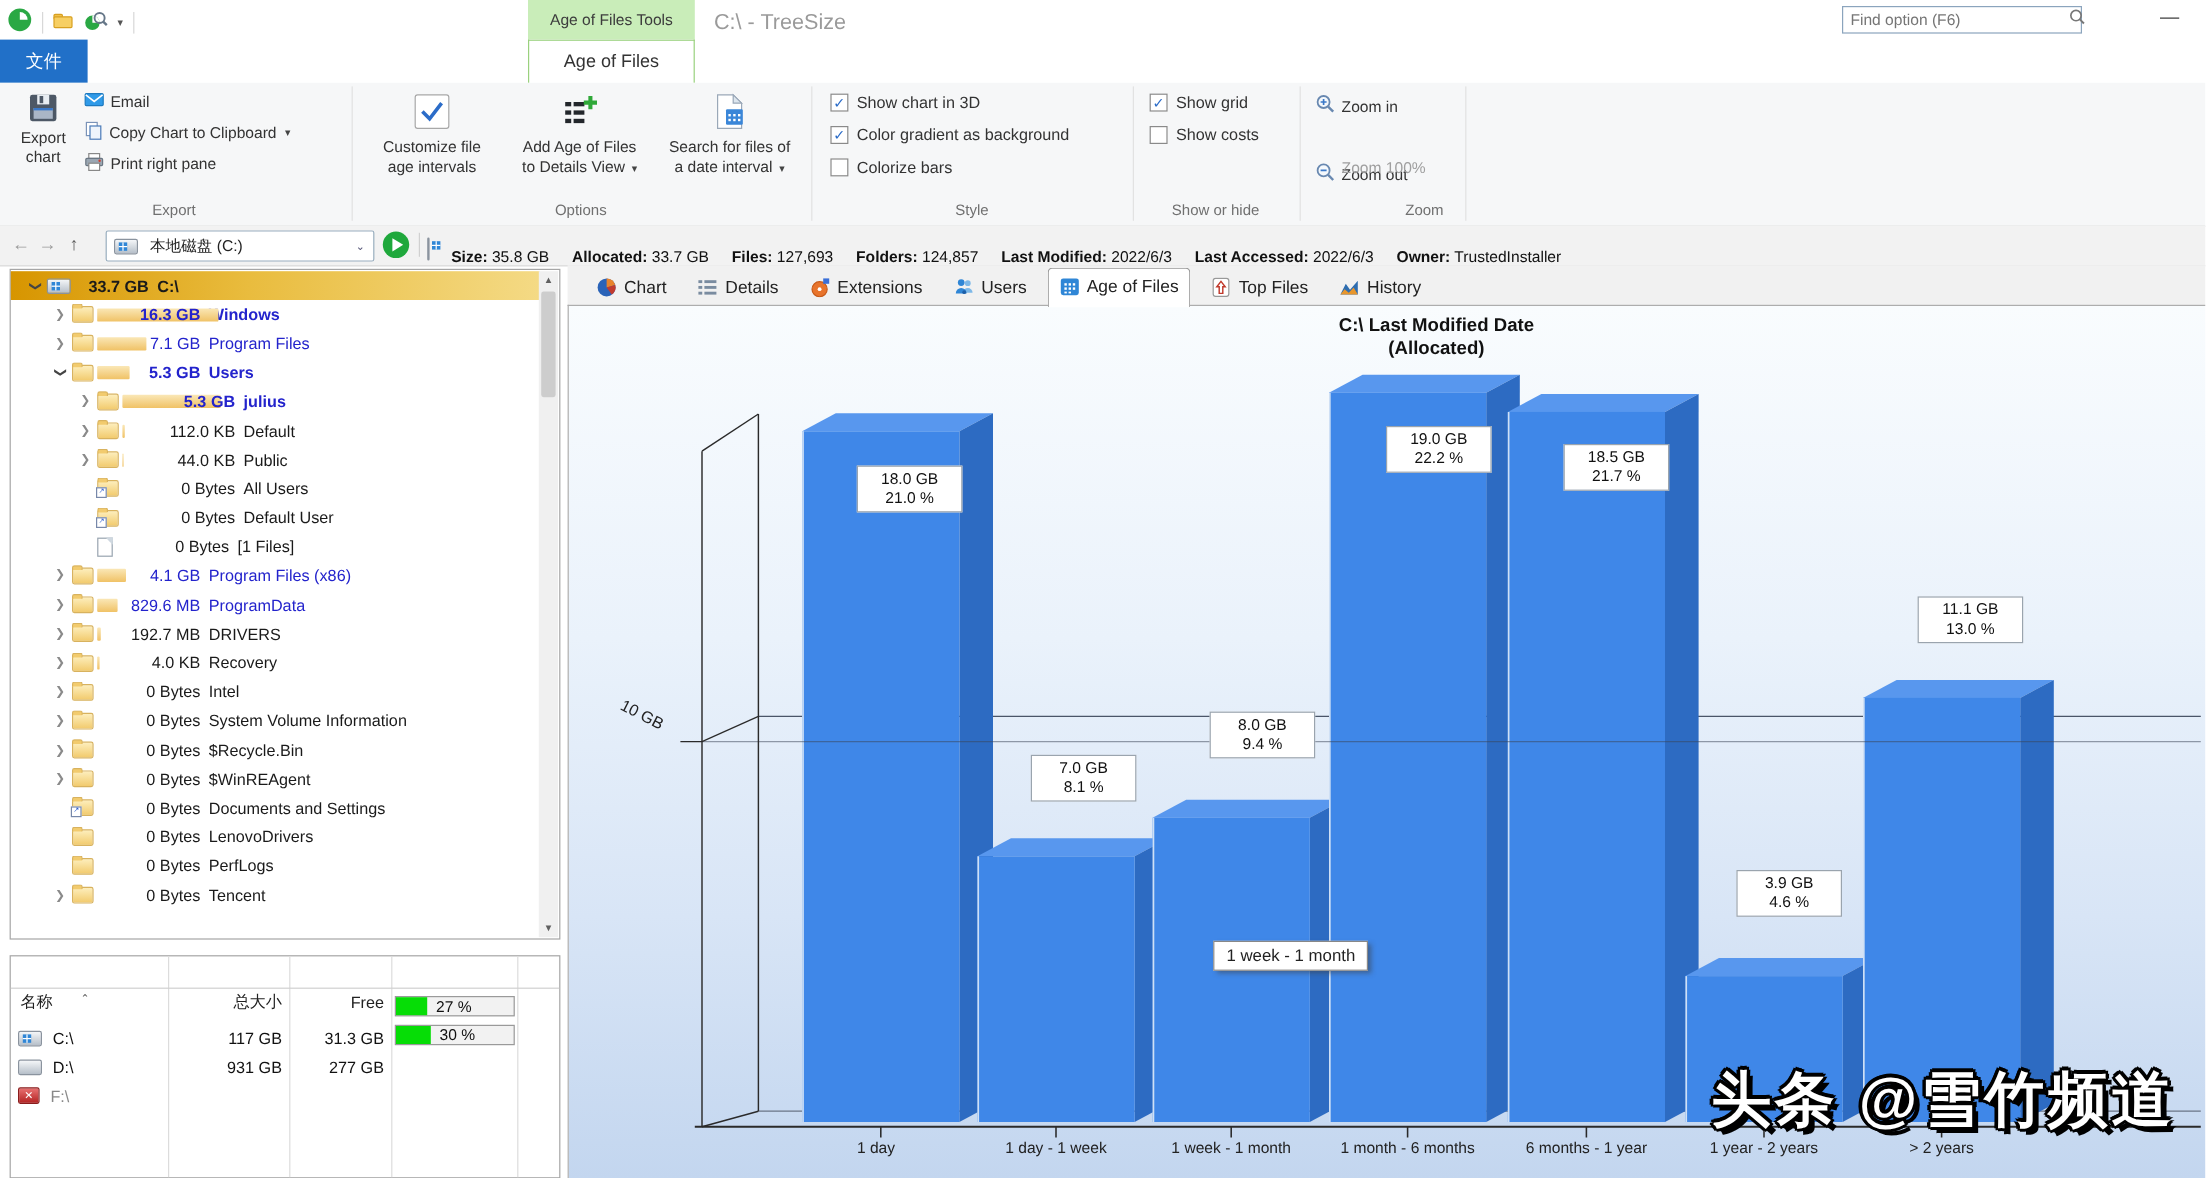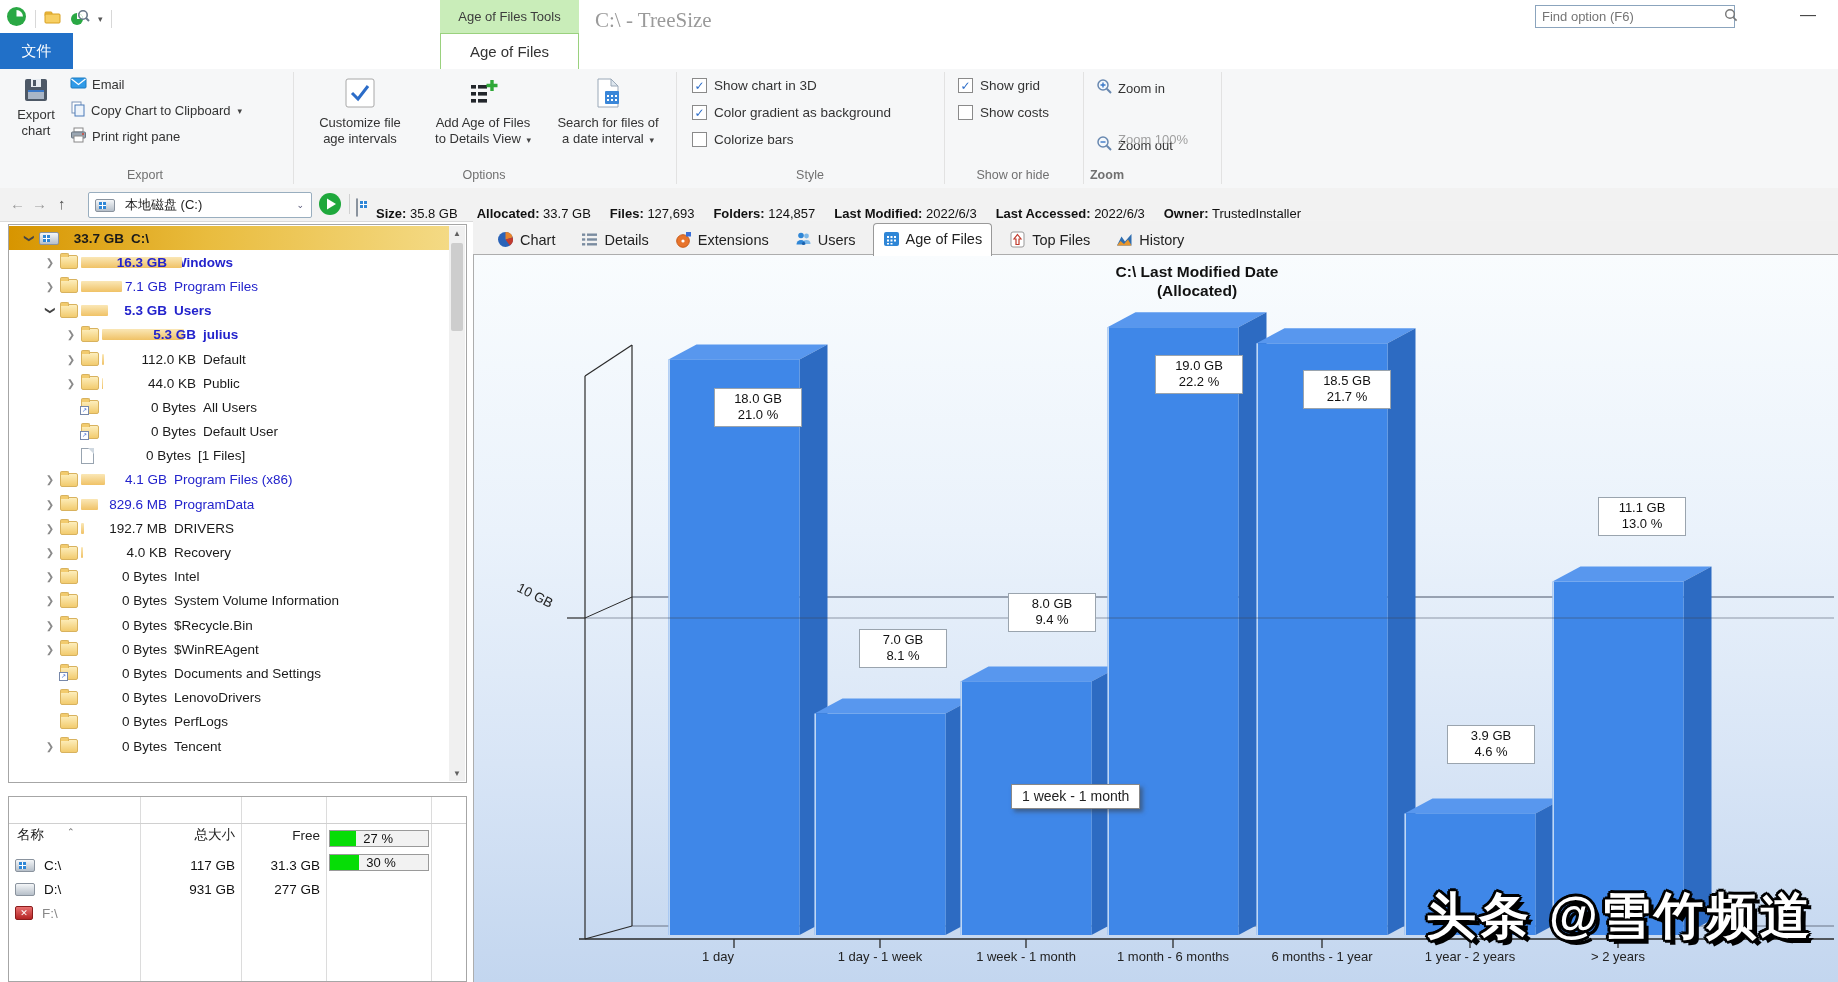--- a/index.html
+++ b/index.html
@@ -2,21 +2,21 @@
 <html><head>
 <meta charset="utf-8">
 <style>
   html,body{margin:0;padding:0;background:#fff;}
   body{font-family:"Liberation Sans","DejaVu Sans",sans-serif;color:#222;}
   #app{position:relative;width:1838px;height:982px;overflow:hidden;background:#fff;}
   .abs{position:absolute;}
   
   #titlebar{left:0;top:0;width:1838px;height:33px;background:#fff;}
   .qat-sep{width:1px;height:18px;background:#d8d8d8;}
-  #win-title{left:595px;top:8px;font-size:21px;color:#9a9a9a;font-family:Liberation Serif, serif;}
+  #win-title{left:595px;top:8px;font-size:18px;color:#9a9a9a;}
   #ctx-header{left:440px;top:0;width:139px;height:33px;background:#c9edb9;color:#3c3c3c;
     font-size:13px;display:flex;align-items:center;justify-content:center;}
   #find-box{left:1535px;top:5px;width:198px;height:21px;border:1px solid #8ba4bd;background:#fff;
     display:flex;align-items:center;}
   #find-box input{border:none;outline:none;flex:1;font-size:13px;color:#999;padding:0 6px;background:transparent;font-family:inherit;}
   #min-btn{left:1800px;top:6px;font-size:16px;color:#444;}
   
   #menurow{left:0;top:33px;width:1838px;height:36px;background:#fff;}
   .mtab{height:36px;display:flex;align-items:center;font-size:15px;color:#333;}
   .mtab.file{position:absolute;left:0;top:0;width:73px;justify-content:center;background:#2170c8;color:#fff;}
@@ -248,21 +248,21 @@
               <path d="M4.5 7 h5" stroke="#3a78c8" stroke-width="1.4"></path>
               <line x1="10.8" y1="10.8" x2="15" y2="15" stroke="#6888b0" stroke-width="2"></line>
             </svg></span>
           <span>Zoom out</span>
         </div>
         <div class="smallbtn disabled" style="left: 1096px; top: 63px;">
           <span style="width:17px;"></span>
           <span>Zoom 100%</span>
         </div>
       </div>
-    <div class="glabel" style="left:1022px;width:170px;font-weight:bold;">Zoom</div>
+    <div class="glabel" style="left:1102px;width:170px;">Zoom</div>
     <div class="rsep" style="left:1221px;"></div>
   <div class="bigbtn" style="left: 423px; top: 6px; width: 120px;">
         <span style="height:36px;display:flex;align-items:center;">
           <svg width="30" height="30">
             <rect x="3" y="7" width="5" height="3.6" fill="#23272c"></rect>
             <rect x="10" y="7" width="9" height="3.6" fill="#23272c"></rect>
             <rect x="3" y="14" width="5" height="3.6" fill="#23272c"></rect>
             <rect x="10" y="14" width="9" height="3.6" fill="#23272c"></rect>
             <rect x="3" y="21" width="5" height="3.6" fill="#23272c"></rect>
             <rect x="10" y="21" width="9" height="3.6" fill="#23272c"></rect>
@@ -648,21 +648,21 @@
     <div id="bar-labels">
         <div class="barlabel" style="left: 283px; top: 133px;">18.0 GB<br>21.0 %</div>
         <div class="barlabel" style="left: 428px; top: 374px;">7.0 GB<br>8.1 %</div>
         <div class="barlabel" style="left: 577px; top: 338px;">8.0 GB<br>9.4 %</div>
         <div class="barlabel" style="left: 724px; top: 100px;">19.0 GB<br>22.2 %</div>
         <div class="barlabel" style="left: 872px; top: 115px;">18.5 GB<br>21.7 %</div>
         <div class="barlabel" style="left: 1016px; top: 470px;">3.9 GB<br>4.6 %</div>
         <div class="barlabel" style="left: 1167px; top: 242px;">11.1 GB<br>13.0 %</div>
       </div>
     <div id="x-labels">
-        <div class="xlab" style="left: 244px;">1 day</div>
+        <div class="xlab" style="left: 256px;">1 day</div>
         <div class="xlab" style="left: 406px;">1 day - 1 week</div>
         <div class="xlab" style="left: 552px;">1 week - 1 month</div>
         <div class="xlab" style="left: 699px;">1 month - 6 months</div>
         <div class="xlab" style="left: 848px;">6 months - 1 year</div>
         <div class="xlab" style="left: 996px;">1 year - 2 years</div>
         <div class="xlab" style="left: 1144px;">&gt; 2 years</div>
       </div>
     <div id="tooltip">1 week - 1 month</div>
     <div id="watermark">头条 @雪竹频道</div>
   </div>

